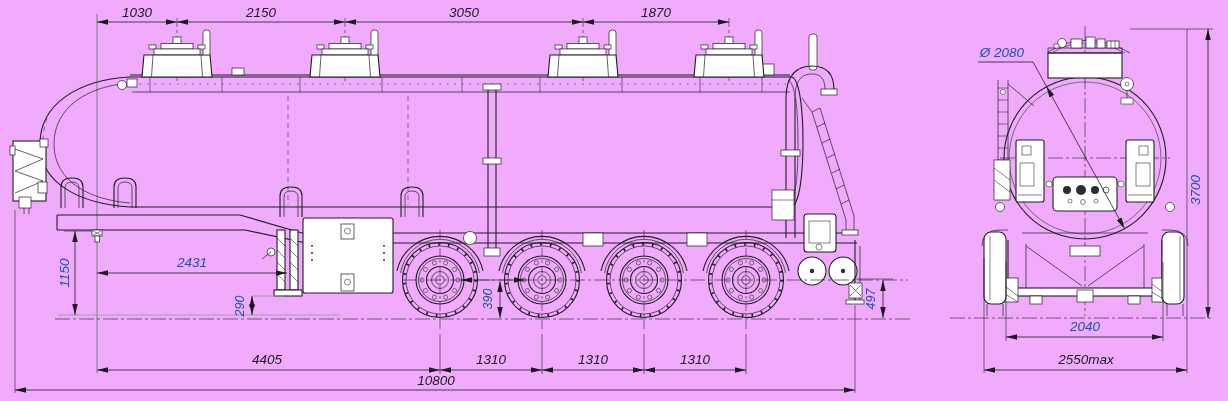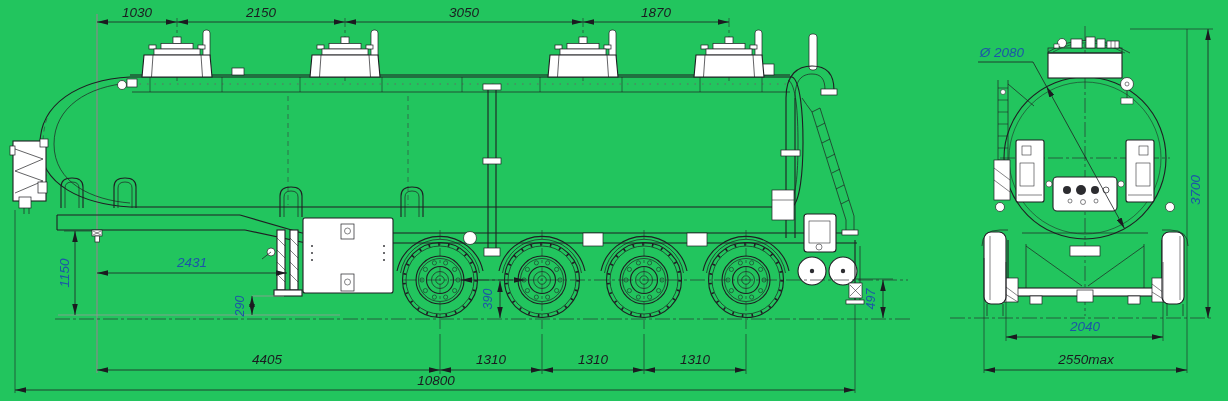--- a/index.html
+++ b/index.html
@@ -1,16 +1,16 @@
 <!DOCTYPE html>
 <html><head>
 <meta charset="utf-8">
 <style>
   html,body{margin:0;padding:0;background:#ffffff;}
-  .page{width:1228px;height:401px;position:relative;background:#22c55e;overflow:hidden;}
+  .page{width:1228px;height:401px;position:relative;background:#f0abfc;overflow:hidden;}
   svg{display:block;}
   
   .ln  {stroke:#1f1f23;stroke-width:1.1;fill:none;}
   .ln2 {stroke:#1f1f23;stroke-width:.7;fill:none;}
   .thin{stroke:#1f1f23;stroke-width:.55;fill:none;}
   .dim {stroke:#1f1f23;stroke-width:.8;fill:none;}
   .ext {stroke:#1f1f23;stroke-width:.6;fill:none;}
   .grey{stroke:#8a8a8a;stroke-width:1.2;fill:none;}
   .grey2{stroke:#9a9a9a;stroke-width:.8;fill:none;}
   .cl  {stroke:#2a2a2e;stroke-width:.65;fill:none;stroke-dasharray:15 3 3 3;}

